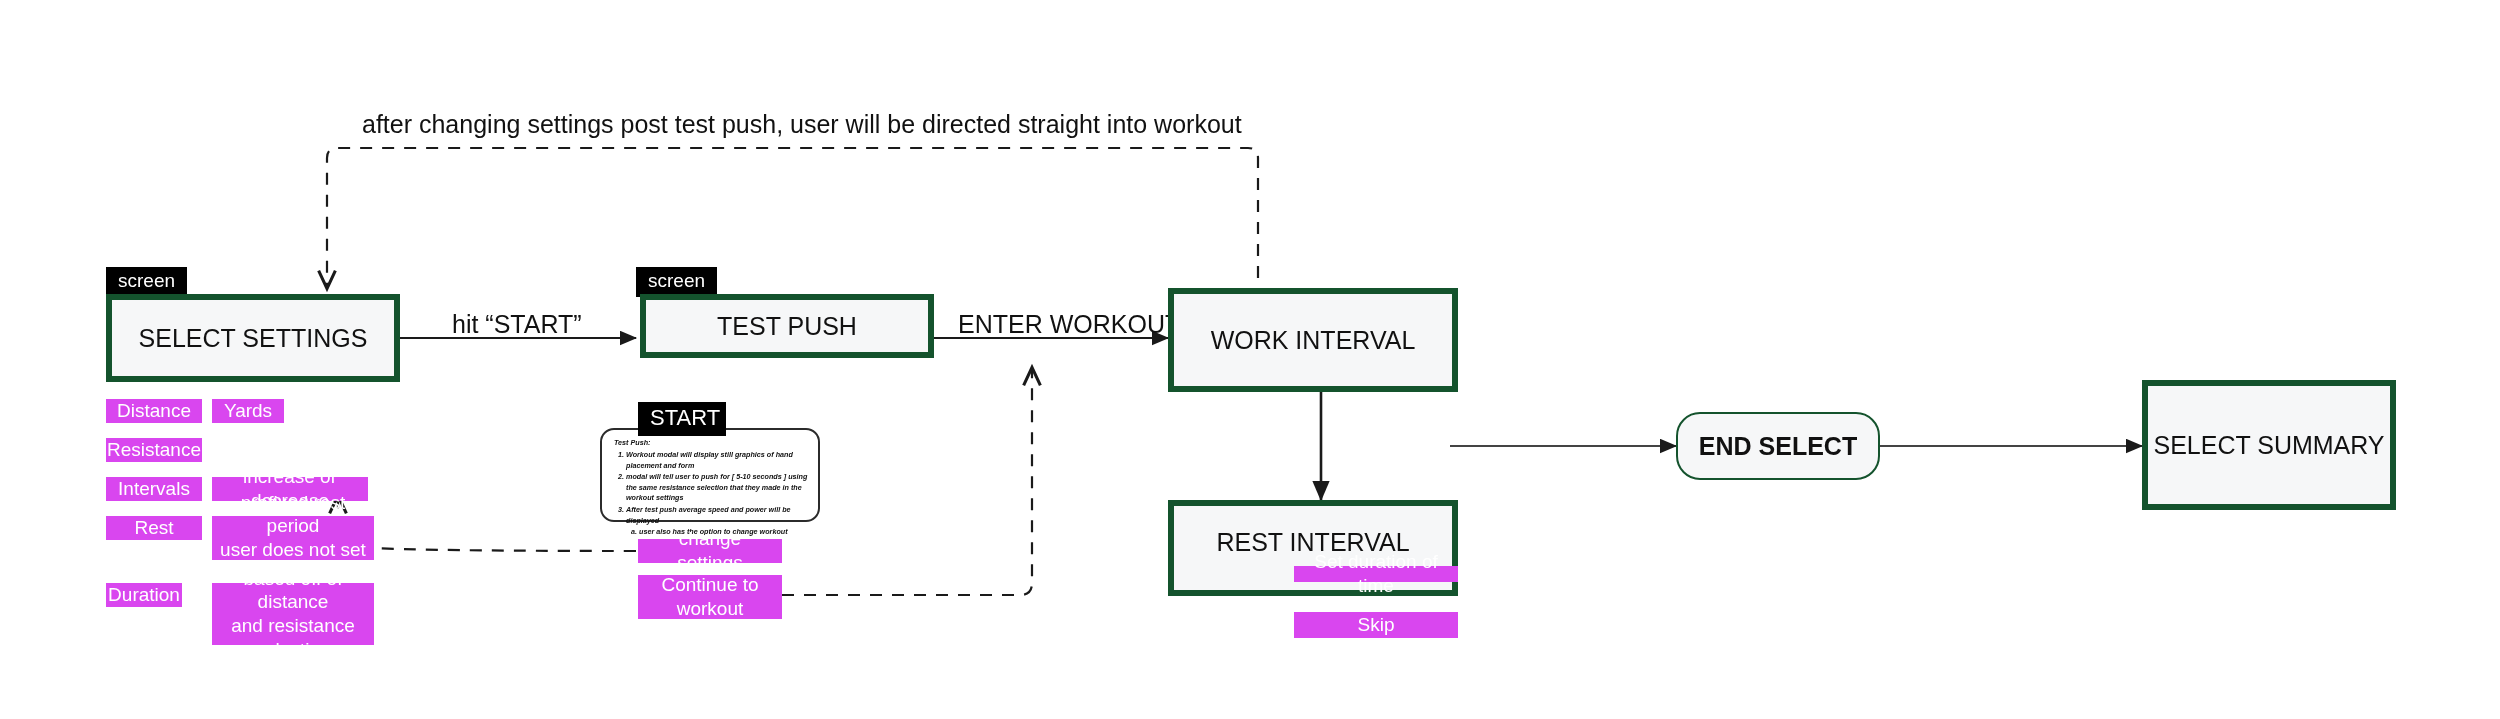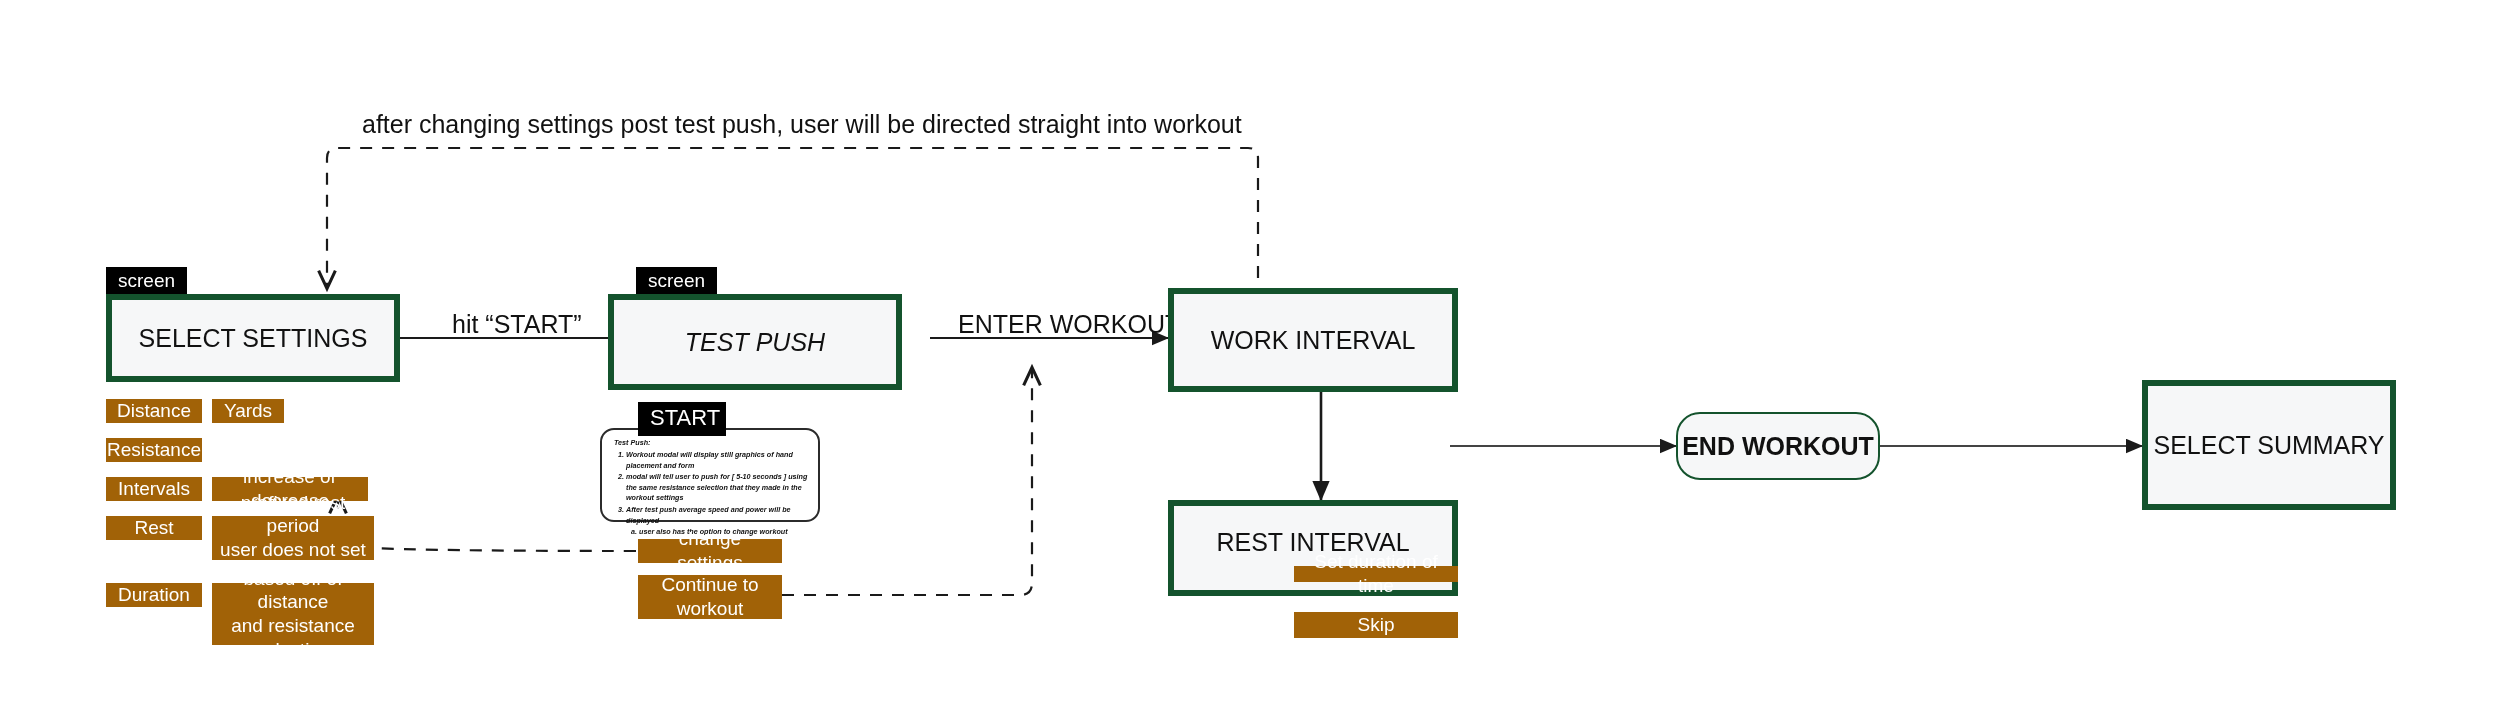--- a/index.html
+++ b/index.html
@@ -40,21 +40,21 @@
     position: absolute;
     background: #000000;
     color: #ffffff;
     font-size: 19px;
     padding: 4px 12px 5px 12px;
     line-height: 1.1;
     white-space: nowrap;
   }
   .chip {
     position: absolute;
-    background: #a16207;
+    background: #d946ef;
     color: #ffffff;
     display: flex;
     align-items: center;
     justify-content: center;
     text-align: center;
     line-height: 1.25;
     font-size: 19px;
     padding: 3px 6px;
   }
   .edge-label {
@@ -141,34 +141,34 @@
 
   <div class="annotation" style="left:362px; top:110px;">after changing settings post test push, user will be directed straight into workout</div>
 
   <div class="screen-tag" style="left:106px; top:267px;">screen</div>
   <div class="node" style="left:106px; top:294px; width:294px; height:88px; font-size:25px;">SELECT SETTINGS</div>
 
   <div class="chip" style="left:106px; top:399px; width:96px; height:24px;">Distance</div>
   <div class="chip" style="left:106px; top:438px; width:96px; height:24px;">Resistance</div>
   <div class="chip" style="left:106px; top:477px; width:96px; height:24px;">Intervals</div>
   <div class="chip" style="left:106px; top:516px; width:96px; height:24px;">Rest</div>
-  <div class="chip" style="left:106px; top:583px; width:96px; height:24px;">Duration</div>
+  <div class="chip" style="left:106px; top:583px; width:76px; height:24px;">Duration</div>
 
   <div class="chip" style="left:212px; top:399px; width:72px; height:24px;">Yards</div>
   <div class="chip" style="left:212px; top:477px; width:156px; height:24px;">increase or decrease</div>
   <div class="chip" style="left:212px; top:516px; width:162px; height:44px; white-space:pre-line;">prefixed rest period
 user does not set this</div>
   <div class="chip" style="left:212px; top:583px; width:162px; height:62px; white-space:pre-line;">based off of distance
 and resistance
 selection</div>
 
   <div class="edge-label" style="left:452px; top:310px; font-size:25px;">hit “START”</div>
 
   <div class="screen-tag" style="left:636px; top:267px;">screen</div>
-  <div class="node" style="left:608px; top:294px; width:294px; height:96px; font-size:25px;font-style:italic;">TEST PUSH</div>
+  <div class="node" style="left:640px; top:294px; width:294px; height:64px; font-size:25px;">TEST PUSH</div>
 
   <div class="start-tag" style="left:638px; top:402px;">START</div>
   <div class="modal" style="left:600px; top:428px; width:220px; height:94px;font-style:italic;">
     <div class="modal-body">
       <p class="lead">Test Push:</p>
       <ol>
         <li>Workout modal will display still graphics of hand placement and form</li>
         <li>modal will tell user to push for [ 5-10 seconds ] using the same resistance selection that they made in the workout settings</li>
         <li>
           <span>After test push average speed and power will be displayed</span>
@@ -187,17 +187,17 @@
   <div class="edge-label" style="left:958px; top:310px; font-size:25px;">ENTER WORKOUT</div>
 
   <div class="node" style="left:1168px; top:288px; width:290px; height:104px; font-size:25px;">WORK INTERVAL</div>
 
   <div class="node" style="left:1168px; top:500px; width:290px; height:96px; font-size:25px;">
     <span style="position:absolute; left:0; right:0; top:22px; text-align:center;">REST INTERVAL</span>
   </div>
   <div class="chip" style="left:1294px; top:566px; width:164px; height:16px;">Set duration of time</div>
   <div class="chip" style="left:1294px; top:612px; width:164px; height:26px;">Skip</div>
 
-  <div class="node rounded" style="left:1676px; top:412px; width:204px; height:68px; font-size:25px;">END WORKOUT</div>
+  <div class="node rounded" style="left:1676px; top:412px; width:204px; height:68px; font-size:25px;">END SELECT</div>
 
   <div class="node" style="left:2142px; top:380px; width:254px; height:130px; font-size:25px;">SELECT SUMMARY</div>
 
 </div>
 
 </body></html>

